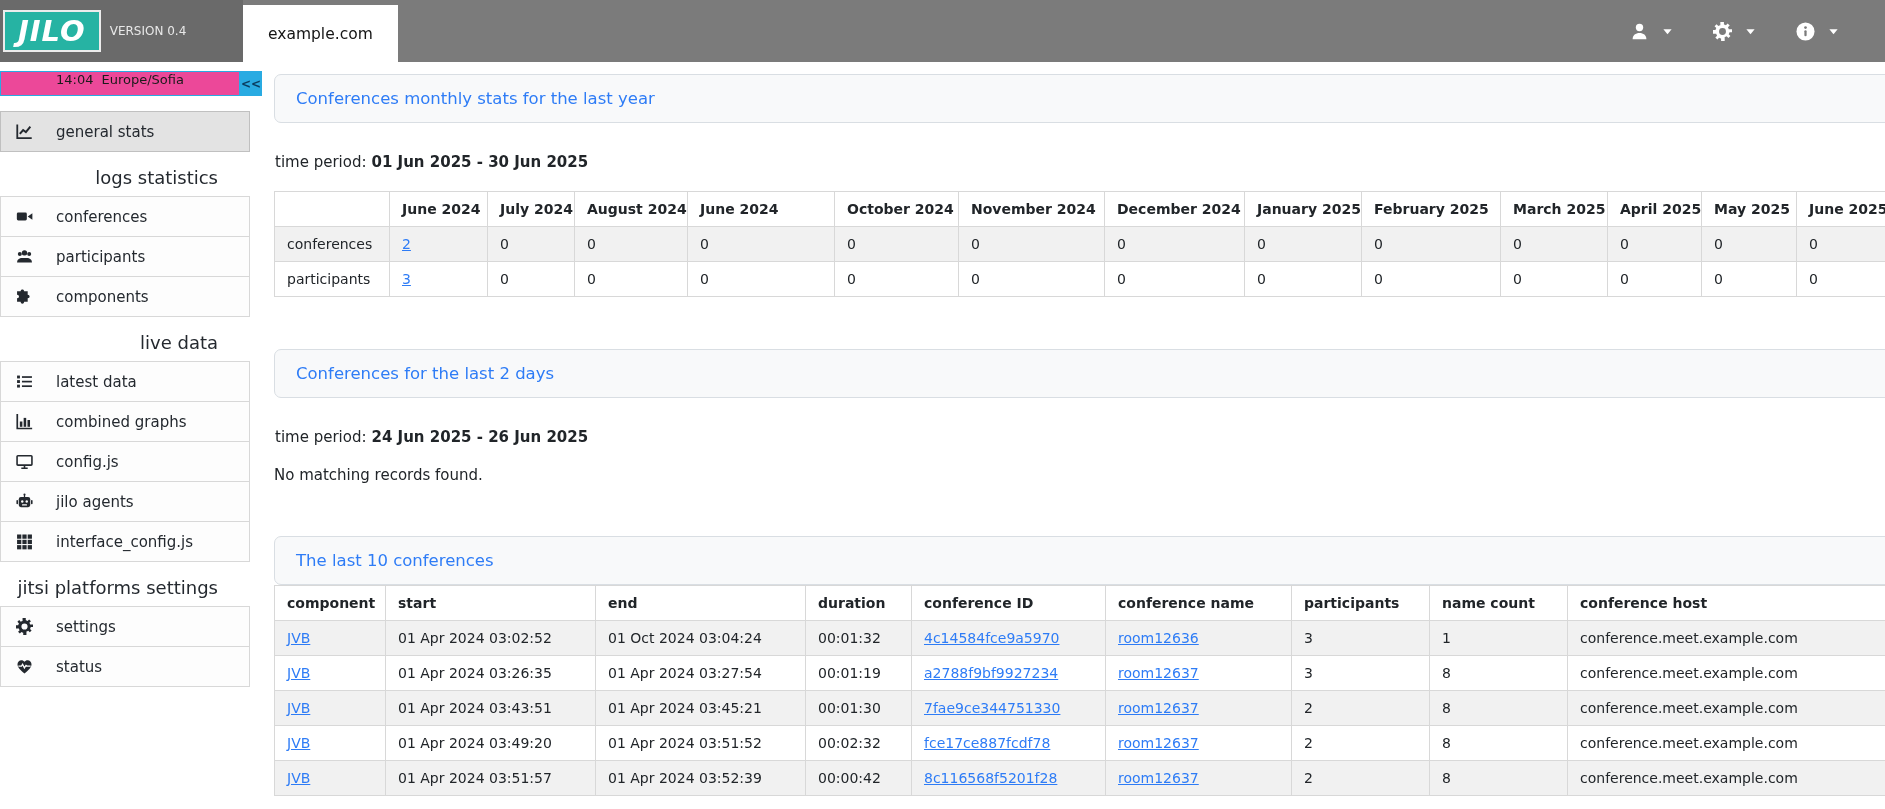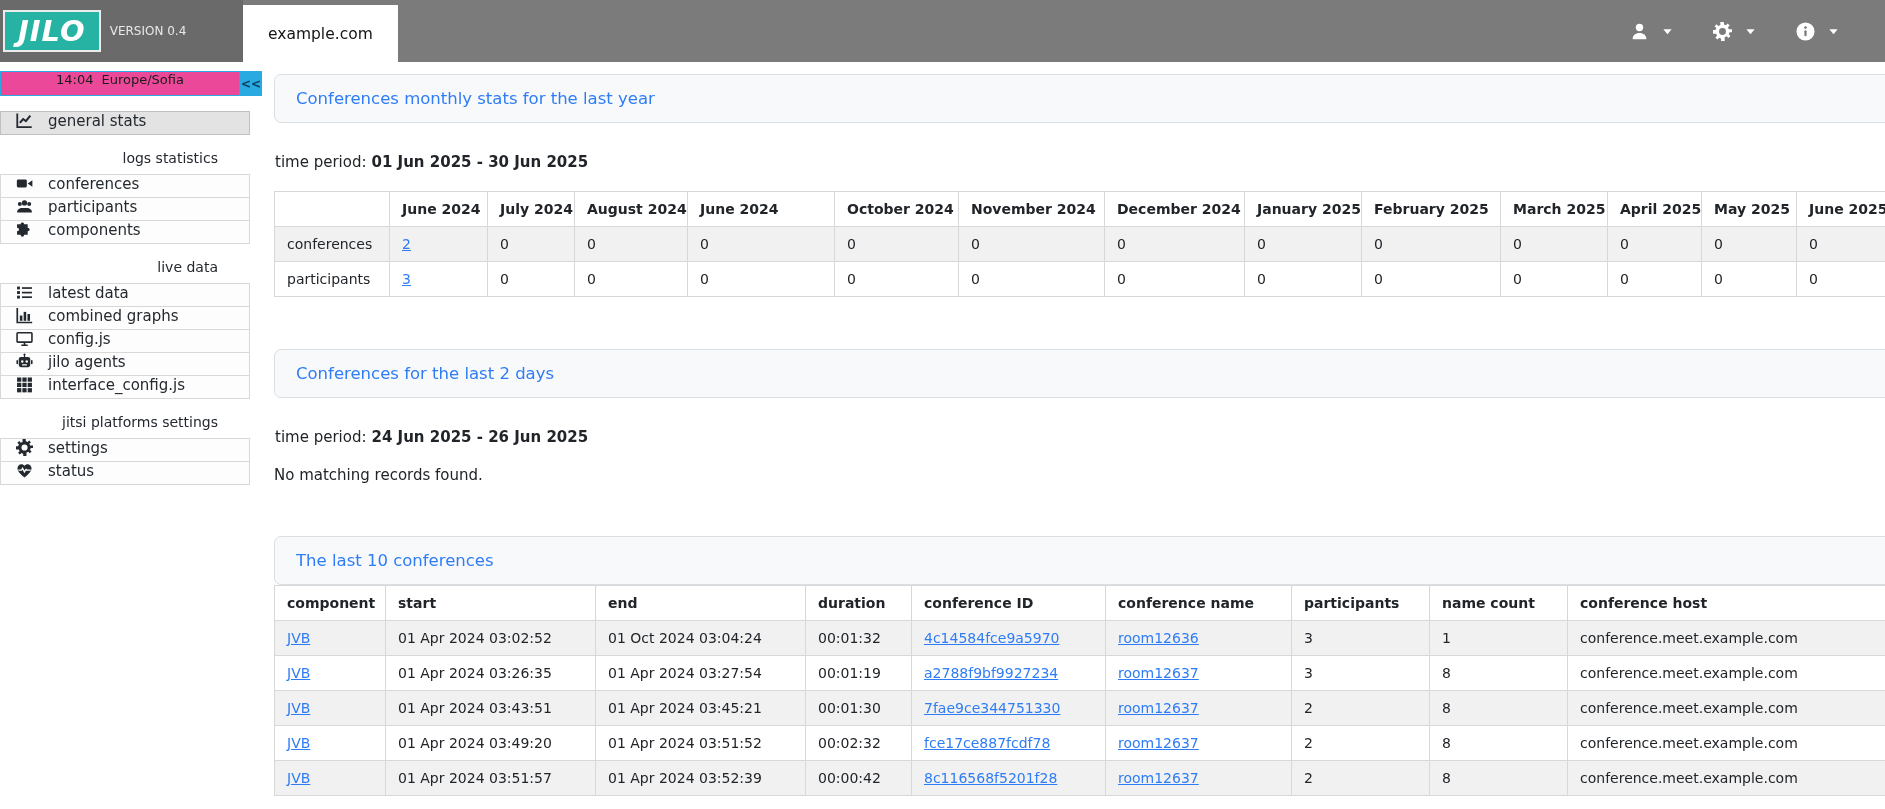--- a/index.html
+++ b/index.html
@@ -24,27 +24,27 @@
   .shell{display:flex;align-items:flex-start}
 
   
   .sidebar{width:262px;flex:0 0 auto;padding-top:9px}
   .clock-row{display:flex;height:25px;margin-bottom:16px}
   .clock{flex:1;border:1px solid var(--cyan,#29abe2);background:#ec4899;display:flex;
          align-items:flex-start;justify-content:center;gap:8px;font-size:13px;color:#1b1b1b}
   .collapse-btn{width:22px;background:var(--cyan,#29abe2);border:1px solid var(--cyan,#29abe2);
          font-weight:bold;font-size:12px;color:#0a3c5e;cursor:pointer;font-family:inherit;padding:0}
   .menu{display:flex;flex-direction:column}
-  .side-item{width:250px;box-sizing:border-box;height:24px;border:1px solid #d8d8d8;background:#fdfdfd;
-         display:flex;gap:14px;padding:0 14px;margin-top:-1px;cursor:pointer;
+  .side-item{width:250px;box-sizing:border-box;height:41px;border:1px solid #d8d8d8;background:#fdfdfd;
+         display:flex;align-items:center;gap:22px;padding:0 14px;margin-top:-1px;cursor:pointer;
          font-size:15px;color:#24292f}
   .side-item.active{background:#e3e3e3;border-color:#c0c0c0}
   .sicon{width:19px;display:flex;justify-content:center;color:#24292f}
   .sicon svg{width:17px;height:17px;display:block}
-  .side-section{font-size:14px;color:#24292f;text-align:right;padding-right:32px;margin:15px 0 9px;
+  .side-section{font-size:18px;color:#24292f;text-align:right;padding-right:32px;margin:15px 0 9px;
          width:250px;box-sizing:border-box}
 
   
   .main{flex:1;min-width:0;padding:12px 0 0 12px}
   .block{margin-bottom:52px}
   .card{width:1700px;box-sizing:border-box;background:#f8f9fa;border:1px solid #d9dee3;
         border-radius:7px;padding:14px 21px}
   .card-title{color:var(--link,#2e7cf6);font-size:16.5px;cursor:pointer}
   .time-period{margin:30px 0 20px 1px;font-size:15px}
   .time-period .tp-label{margin-right:5px}

